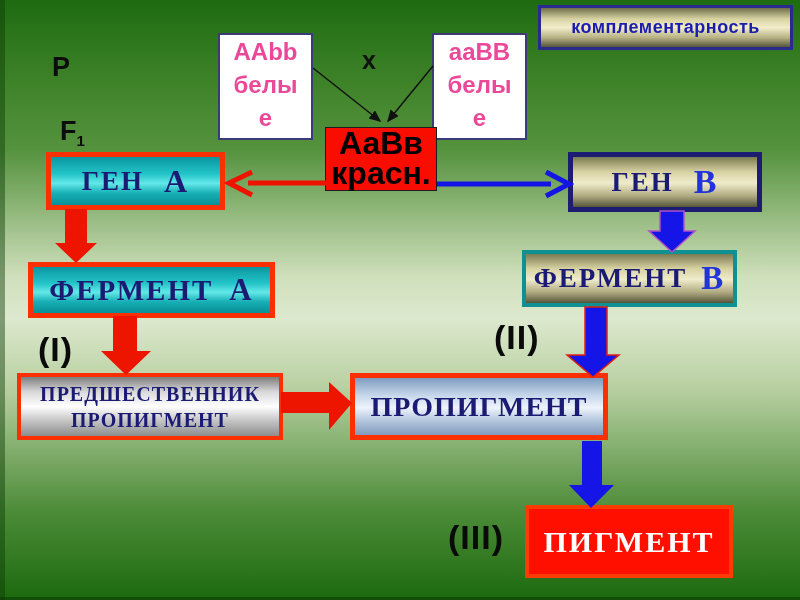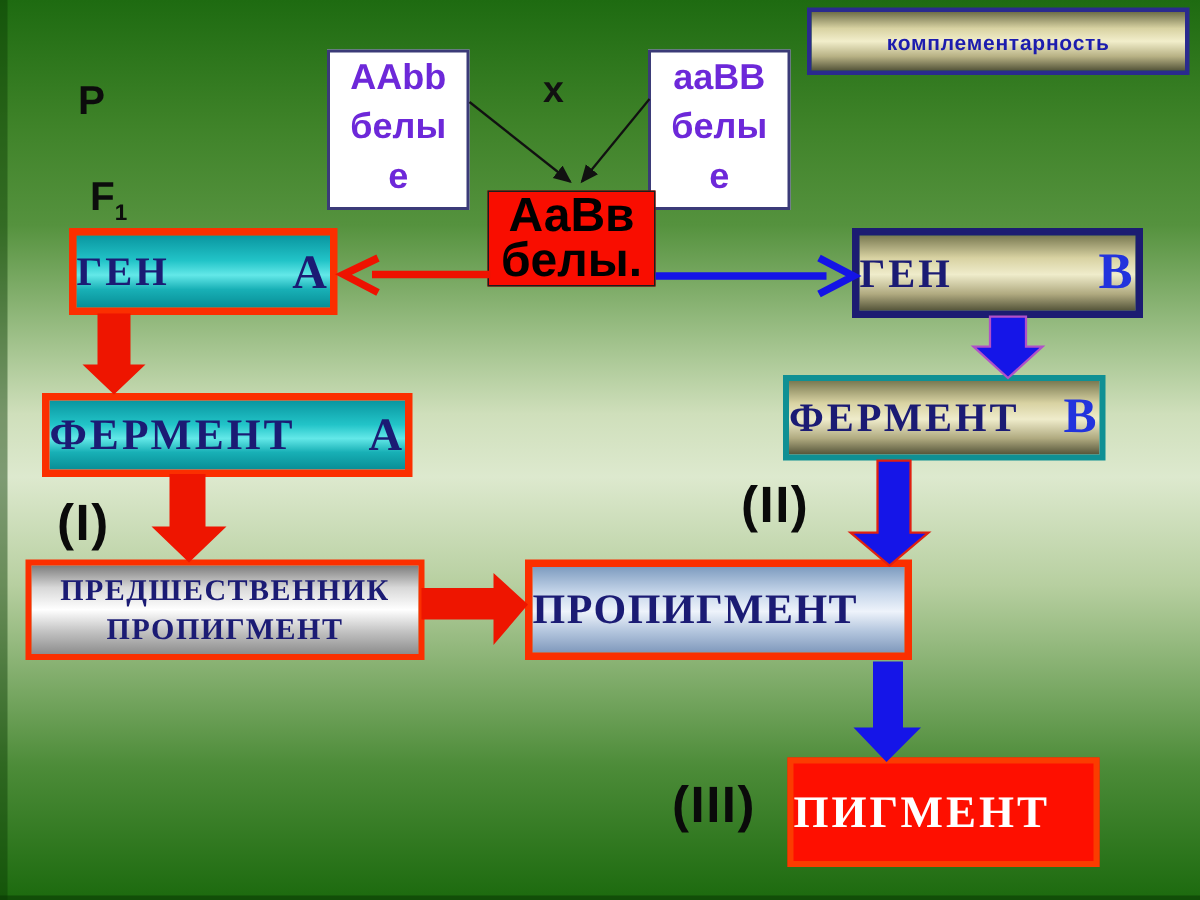--- a/index.html
+++ b/index.html
@@ -14,36 +14,36 @@
     background:rgba(10,60,5,.45);z-index:5;}
   #slide::after{content:"";position:absolute;left:0;bottom:0;width:100%;height:3px;
     background:rgba(10,55,4,.55);z-index:5;}
   .abs{position:absolute;}
   .ctr{display:flex;align-items:center;justify-content:center;}
 
   .title-box{
     left:538px;top:5px;width:255px;height:45px;
     border:3px solid #2a2a8e;box-sizing:border-box;
     background:linear-gradient(to bottom,#6e6e49 0%,#d8d2a2 28%,#f2eecb 50%,#b7b184 76%,#55553a 100%);
-    color:#1c1cae;font-weight:bold;font-size:14px;letter-spacing:.5px;z-index:3;
+    color:#1c1cae;font-weight:bold;font-size:18px;letter-spacing:.5px;z-index:3;
   }
   .gen-label{color:#0c0c0c;font-weight:bold;font-size:27px;z-index:3;}
   .roman{color:#0a0a0a;font-weight:bold;font-size:34px;z-index:3;letter-spacing:1px;}
 
   .white-box{
     width:95px;height:107px;background:#ffffff;border:2px solid #3b3b78;box-sizing:border-box;
-    color:#6d28d9;font-weight:bold;font-size:24px;line-height:33px;text-align:center;z-index:2;
+    color:#ec4899;font-weight:bold;font-size:24px;line-height:33px;text-align:center;z-index:2;
   }
   .cross-sign{left:362px;top:46px;font-size:25px;font-weight:bold;color:#111;z-index:2;}
   .offspring-box{
     left:325px;top:127px;width:112px;height:64px;background:#f90d00;border:1px solid #1d1d1d;
     box-sizing:border-box;color:#000;font-weight:bold;font-size:32px;line-height:30px;
     text-align:center;z-index:2;
   }
-  .serif{font-family:"Liberation Serif","DejaVu Serif",serif;justify-content:space-between;}
+  .serif{font-family:"Liberation Serif","DejaVu Serif",serif;}
   .flow-box{box-sizing:border-box;z-index:2;font-weight:bold;letter-spacing:2px;}
   .flow-box .word{color:#1b1b74;}
   .flow-box .big-letter{margin-left:20px;}
   .navy-letter{color:#1b1b74;}
   .blue-letter{color:#2233dd;}
 
   .teal-fill{background:linear-gradient(to bottom,#0a96a0 0%,#22c4c8 35%,#63e8e8 55%,#18b0b6 75%,#088e96 100%);}
   .khaki-fill{background:linear-gradient(to bottom,#7a7a52 0%,#d8d2a2 30%,#efeccb 52%,#b0aa80 78%,#55553a 100%);}
 
   .gene-a{left:46px;top:152px;width:179px;height:58px;border:5px solid #fb2f00;font-size:27px;}
@@ -92,21 +92,21 @@
     <div>е</div>
   </div>
   <div class="abs cross-sign">х</div>
   <div class="abs white-box" style="left:432px;top:33px;">
     <div>aaBB</div>
     <div>белы</div>
     <div>е</div>
   </div>
   <div class="abs offspring-box">
     <div>АаВв</div>
-    <div>белы.</div>
+    <div>красн.</div>
   </div>
 
   <div class="abs ctr serif flow-box teal-fill gene-a">
     <span class="word">ГЕН</span>
     <span class="big-letter navy-letter">А</span>
   </div>
   <div class="abs ctr serif flow-box khaki-fill gene-b">
     <span class="word">ГЕН</span>
     <span class="big-letter blue-letter">В</span>
   </div>

